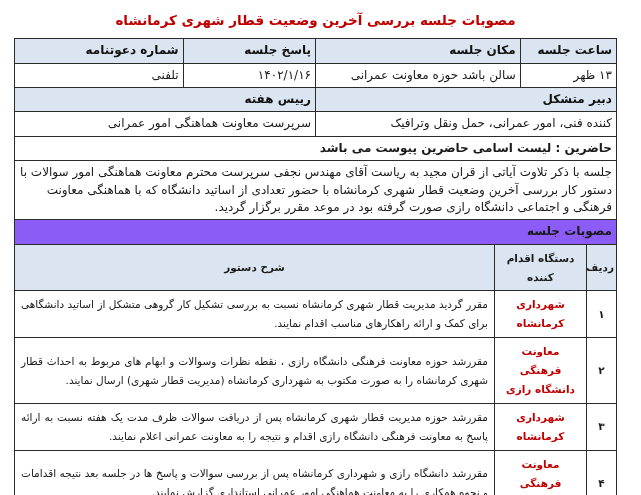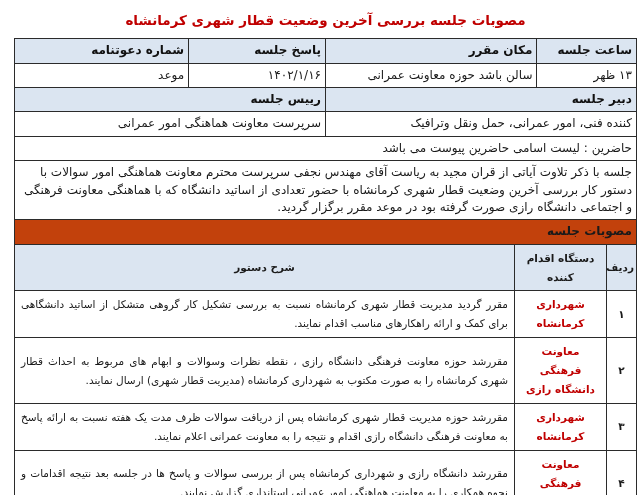--- a/index.html
+++ b/index.html
@@ -11,21 +11,21 @@
     width: 641px;
     height: 495px;
     font-family: "DejaVu Sans", "Liberation Sans", sans-serif;
     color: #1a1a1a;
     overflow: hidden;
   }
   .page {
     width: 641px;
     height: 495px;
     box-sizing: border-box;
-    padding: 8px 4px 4px 14px;
+    padding: 8px 24px 4px 14px;
     position: relative;
   }
   .doc-title {
     text-align: center;
     color: #c00000;
     font-weight: bold;
     font-size: 13.5px;
     letter-spacing: 0;
     margin: 4px 0 10px 0;
     line-height: 1.2;
@@ -49,33 +49,33 @@
     font-size: 10.5px;
     color: #111;
   }
   .val-cell {
     background: #ffffff;
     font-size: 10.5px;
   }
   .attendees-row td {
     text-align: right;
     padding: 4px 6px;
-    font-weight: normal;
+    font-weight: bold;
     font-size: 10.5px;
   }
   .body-text td {
     text-align: justify;
     text-align-last: right;
     padding: 7px 10px;
     font-size: 11px;
     line-height: 1.95;
     font-weight: normal;
   }
   .section-band td {
-    background: #c2410c;
+    background: #8b5cf6;
     font-weight: bold;
     font-size: 11.5px;
     padding: 4px;
   }
   table.res {
     width: 100%;
     border-collapse: collapse;
     table-layout: fixed;
     margin-top: -1px;
   }
@@ -129,33 +129,33 @@
   <table class="main">
     <colgroup>
       <col style="width:16%">
       <col style="width:34%">
       <col style="width:22%">
       <col style="width:28%">
     </colgroup>
     <tbody>
       <tr>
         <td class="hdr-cell">ساعت جلسه</td>
-        <td class="hdr-cell">مکان مقرر</td>
+        <td class="hdr-cell">مکان جلسه</td>
         <td class="hdr-cell">پاسخ جلسه</td>
         <td class="hdr-cell">شماره دعوتنامه</td>
       </tr>
       <tr>
         <td class="val-cell">۱۳ ظهر</td>
         <td class="val-cell">سالن باشد حوزه معاونت عمرانی</td>
         <td class="val-cell">۱۴۰۲/۱/۱۶</td>
-        <td class="val-cell">موعد</td>
-      </tr>
-      <tr>
-        <td class="hdr-cell" colspan="2">دبیر جلسه</td>
-        <td class="hdr-cell" colspan="2">رییس جلسه</td>
+        <td class="val-cell">تلفنی</td>
+      </tr>
+      <tr>
+        <td class="hdr-cell" colspan="2">دبیر متشکل</td>
+        <td class="hdr-cell" colspan="2">رییس هفته</td>
       </tr>
       <tr>
         <td class="val-cell" colspan="2">کننده فنی، امور عمرانی، حمل ونقل وترافیک</td>
         <td class="val-cell" colspan="2">سرپرست معاونت هماهنگی امور عمرانی</td>
       </tr>
       <tr class="attendees-row">
         <td colspan="4">حاضرین  : لیست اسامی حاضرین پیوست می باشد</td>
       </tr>
       <tr class="body-text">
         <td colspan="4">جلسه با ذکر تلاوت آیاتی از قران مجید به ریاست آقای مهندس نجفی سرپرست محترم معاونت هماهنگی امور سوالات با دستور کار بررسی آخرین  وضعیت قطار شهری کرمانشاه  با حضور تعدادی از اساتید دانشگاه که با هماهنگی معاونت فرهنگی و اجتماعی دانشگاه رازی صورت گرفته بود در موعد مقرر برگزار گردید.</td>

